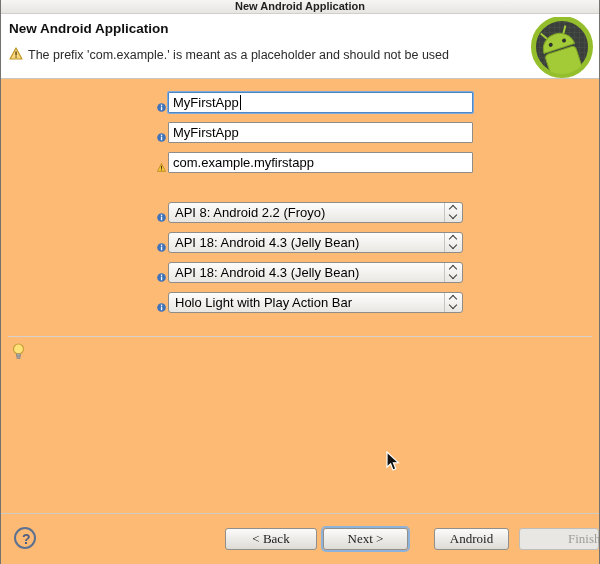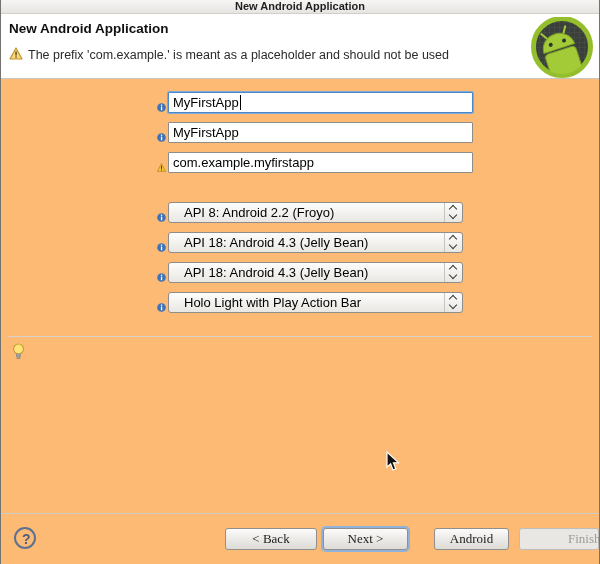--- a/index.html
+++ b/index.html
@@ -32,21 +32,21 @@
     position:absolute;left:167px;top:0;width:305px;height:21px;box-sizing:border-box;
     border:1px solid #8f8d8a;border-radius:1px;background:#ffffff;
     font-family:"Liberation Sans",sans-serif;font-size:13px;color:#000;padding:1px 4px;outline:none;
   }
   .textfield.focused{border:1px solid #4a86c8;box-shadow:0 0 0 1px #7fa9d8;}
   .caret{position:absolute;left:72px;top:3px;width:1px;height:15px;background:#000;}
   .combo{
     position:absolute;left:167px;top:0;width:295px;height:21px;box-sizing:border-box;
     border:1px solid #8f8d8a;border-radius:3px;
     background:linear-gradient(#fdfdfc,#e9e7e3);
-    font-size:13px;color:#000;line-height:19px;padding-left:15px;cursor:default;
+    font-size:13px;color:#000;line-height:19px;padding-left:6px;cursor:default;
   }
   .combo .spinner{
     position:absolute;right:0;top:0;width:17px;height:19px;border-left:1px solid #c6c4c0;
   }
   .chev{position:absolute;left:5px;width:5px;height:5px;}
   .chev-up{top:3px;border-top:1.5px solid #3a3a3a;border-right:1.5px solid #3a3a3a;transform:rotate(-45deg);}
   .chev-down{top:9px;border-bottom:1.5px solid #3a3a3a;border-right:1.5px solid #3a3a3a;transform:rotate(45deg);}
   
   .sep{position:absolute;height:1px;background:#d5d2ce;}
   .sep.note-sep{left:7px;right:7px;top:336px;}

